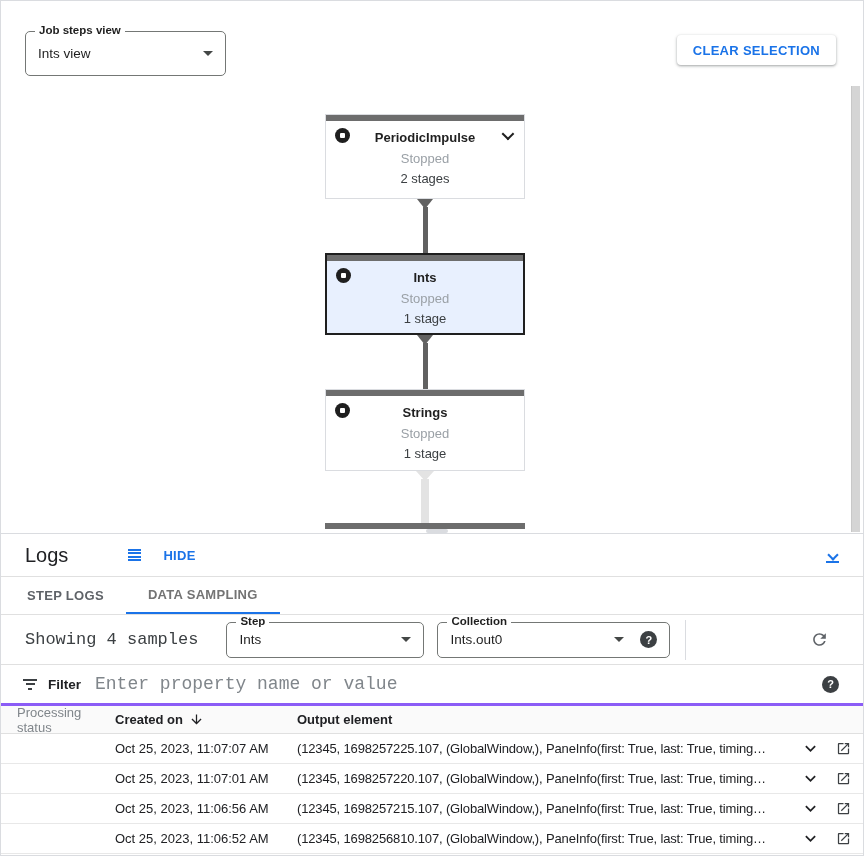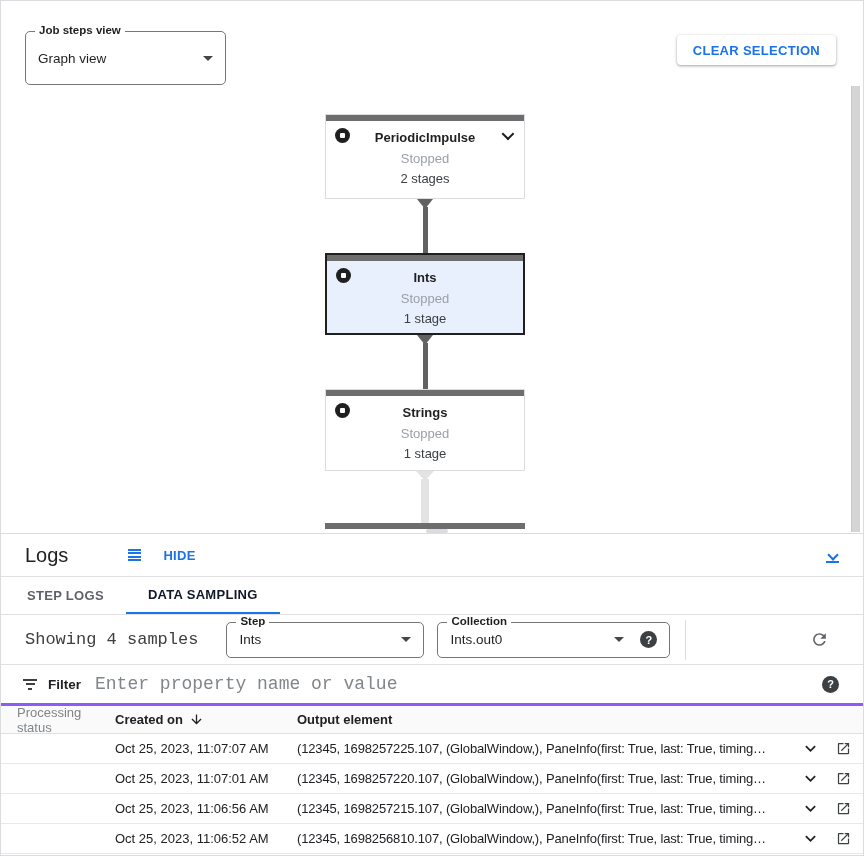--- a/index.html
+++ b/index.html
@@ -12,21 +12,21 @@
     font-family: "Liberation Sans", sans-serif;
     color: #202124;
     overflow: hidden;
   }
 
   
   .select-field {
     position: relative;
     border: 1px solid #747775;
     border-radius: 5px;
-    height: 54px;
+    height: 45px;
     display: flex; align-items: center;
     padding: 0 12px;
     background: #fff;
   }
   .select-field .float-label {
     position: absolute; top: -8px; left: 9px;
     background: #fff; padding: 0 4px;
     font-size: 11.5px; font-weight: 700; color: #1f1f1f;
     white-space: nowrap;
   }
@@ -127,21 +127,21 @@
     transform: rotate(45deg); margin-bottom: 2px; margin-top: -3px;
   }
   .collapse-icon .bar { width: 13px; height: 2.5px; background: #1a73e8; }
 
   .tabs-row { height: 38px; flex: 0 0 38px; display: flex; align-items: stretch; padding-left: 4px; border-bottom: 1px solid #e0e0e0; }
   .tab {
     display: flex; align-items: center; padding: 0 22px;
     font-size: 13px; font-weight: 700; letter-spacing: .3px;
     color: #5f6368; cursor: pointer; background: none; border: none; font-family: inherit;
   }
-  .tab.active { color: #0f172a; border-bottom: 2px solid #1a73e8; }
+  .tab.active { color: #737373; border-bottom: 2px solid #1a73e8; }
 
   .controls-row { height: 50px; flex: 0 0 50px; display: flex; align-items: center; padding: 0 24px; border-bottom: 1px solid #e0e0e0; }
   .showing-text { font-size: 17px; color: #3c4043; font-family: Liberation Mono, monospace; }
   .ctl-field { height: 36px; border-radius: 5px; }
   .step-field { margin-left: 28px; width: 198px; }
   .collection-field { margin-left: 13px; width: 233px; }
   .help-icon {
     width: 17px; height: 17px; border-radius: 50%;
     background: #3c4043; color: #fff;
     font-size: 11px; font-weight: 700;
@@ -180,21 +180,21 @@
   .row-expand-btn { margin-right: 15px; }
   .row-open-btn { margin-right: 12px; }
 </style>
 </head>
 <body>
 
 <div class="page">
 
   <div class="select-field job-steps">
     <span class="float-label">Job steps view</span>
-    <span class="value">Graph view</span>
+    <span class="value">Ints view</span>
     <span class="caret"></span>
   </div>
   <button class="clear-selection">CLEAR SELECTION</button>
 
   <div class="node node-periodic">
     <div class="node-topbar"></div>
     <div class="node-title-row">
       <span class="stop-icon"></span>
       <span class="node-title">PeriodicImpulse</span>
       <span class="node-chevron"></span>

